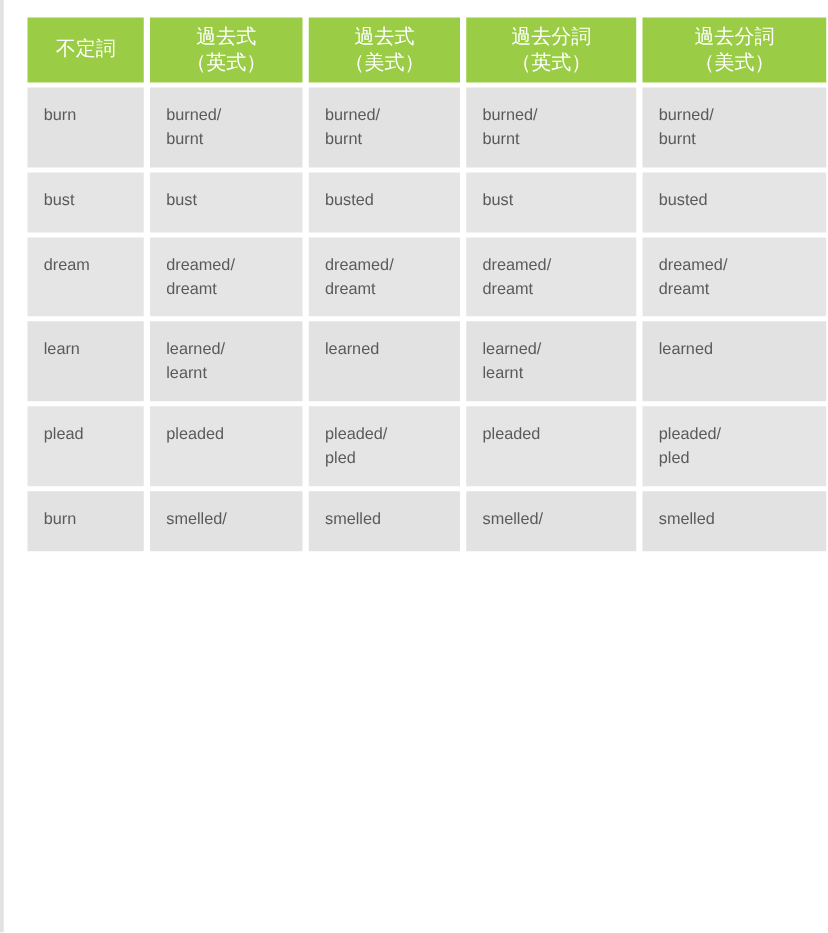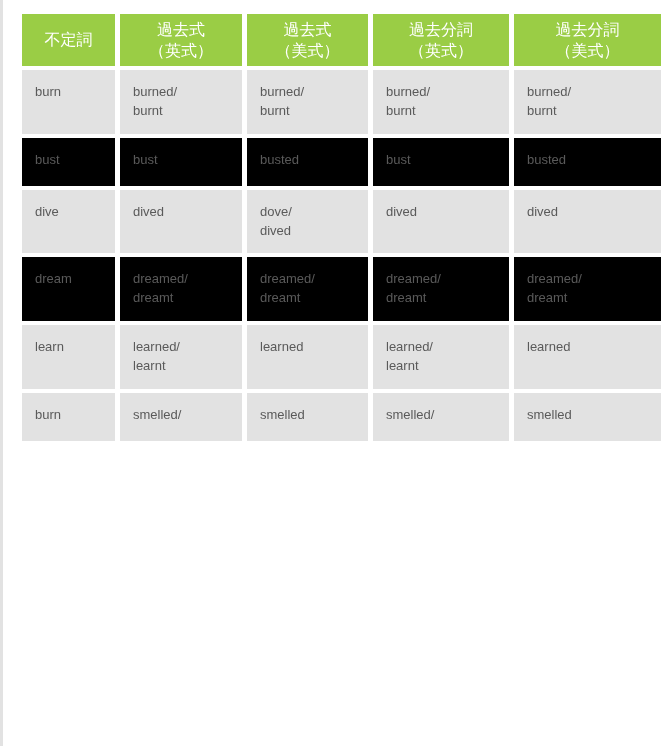--- a/index.html
+++ b/index.html
@@ -58,21 +58,21 @@
   }
   thead th .hdr-line { display: block; }
 
   tbody td {
     font-size: 13px;
     color: #5a5a5a;
     line-height: 1.45;
     vertical-align: top;
     padding: 13px 12px 13px 13px;
     border: 0;
-    background: #000000;
+    background: #e5e5e5;
     height: 48px;
   }
   tbody tr.row-shaded td {
     background: #e2e2e2;
     margin-left: 40px;
   }
   tbody td .cell-line { display: block; white-space: nowrap; }
   tbody td.col-infinitive { padding-left: 13px; }
 </style>
 </head>
@@ -144,38 +144,20 @@
           <td>
             <span class="cell-line">busted</span>
           </td>
           <td>
             <span class="cell-line">bust</span>
           </td>
           <td>
             <span class="cell-line">busted</span>
           </td>
         </tr>
-        <tr class="row-shaded">
-          <td class="col-infinitive">
-            <span class="cell-line">dive</span>
-          </td>
-          <td>
-            <span class="cell-line">dived</span>
-          </td>
-          <td>
-            <span class="cell-line">dove/</span>
-            <span class="cell-line">dived</span>
-          </td>
-          <td>
-            <span class="cell-line">dived</span>
-          </td>
-          <td>
-            <span class="cell-line">dived</span>
-          </td>
-        </tr>
         <tr>
           <td class="col-infinitive">
             <span class="cell-line">dream</span>
           </td>
           <td>
             <span class="cell-line">dreamed/</span>
             <span class="cell-line">dreamt</span>
           </td>
           <td>
             <span class="cell-line">dreamed/</span>
@@ -200,20 +182,39 @@
           </td>
           <td>
             <span class="cell-line">learned</span>
           </td>
           <td>
             <span class="cell-line">learned/</span>
             <span class="cell-line">learnt</span>
           </td>
           <td>
             <span class="cell-line">learned</span>
+          </td>
+        </tr>
+        <tr>
+          <td class="col-infinitive">
+            <span class="cell-line">plead</span>
+          </td>
+          <td>
+            <span class="cell-line">pleaded</span>
+          </td>
+          <td>
+            <span class="cell-line">pleaded/</span>
+            <span class="cell-line">pled</span>
+          </td>
+          <td>
+            <span class="cell-line">pleaded</span>
+          </td>
+          <td>
+            <span class="cell-line">pleaded/</span>
+            <span class="cell-line">pled</span>
           </td>
         </tr>
         <tr class="row-shaded">
           <td class="col-infinitive">
             <span class="cell-line">burn</span>
           </td>
           <td>
             <span class="cell-line">smelled/</span>
           </td>
           <td>

